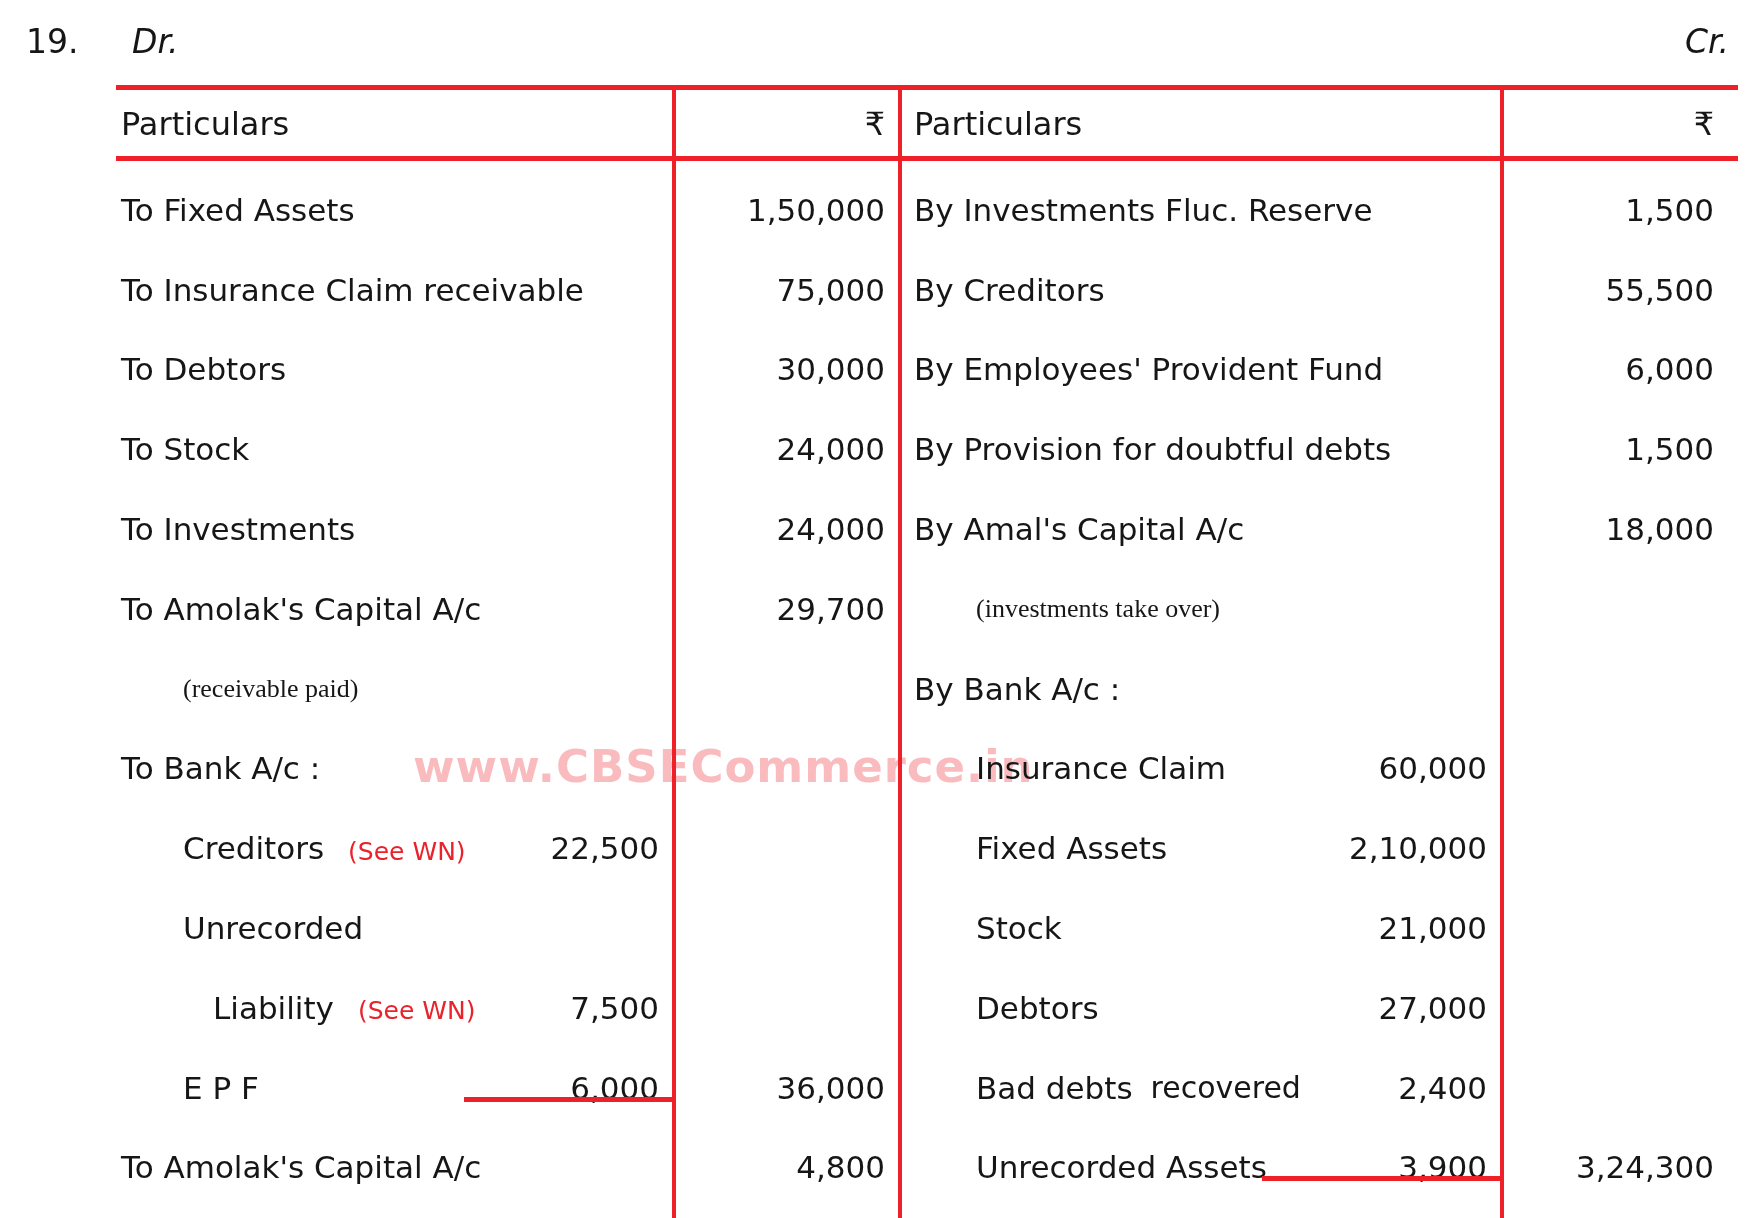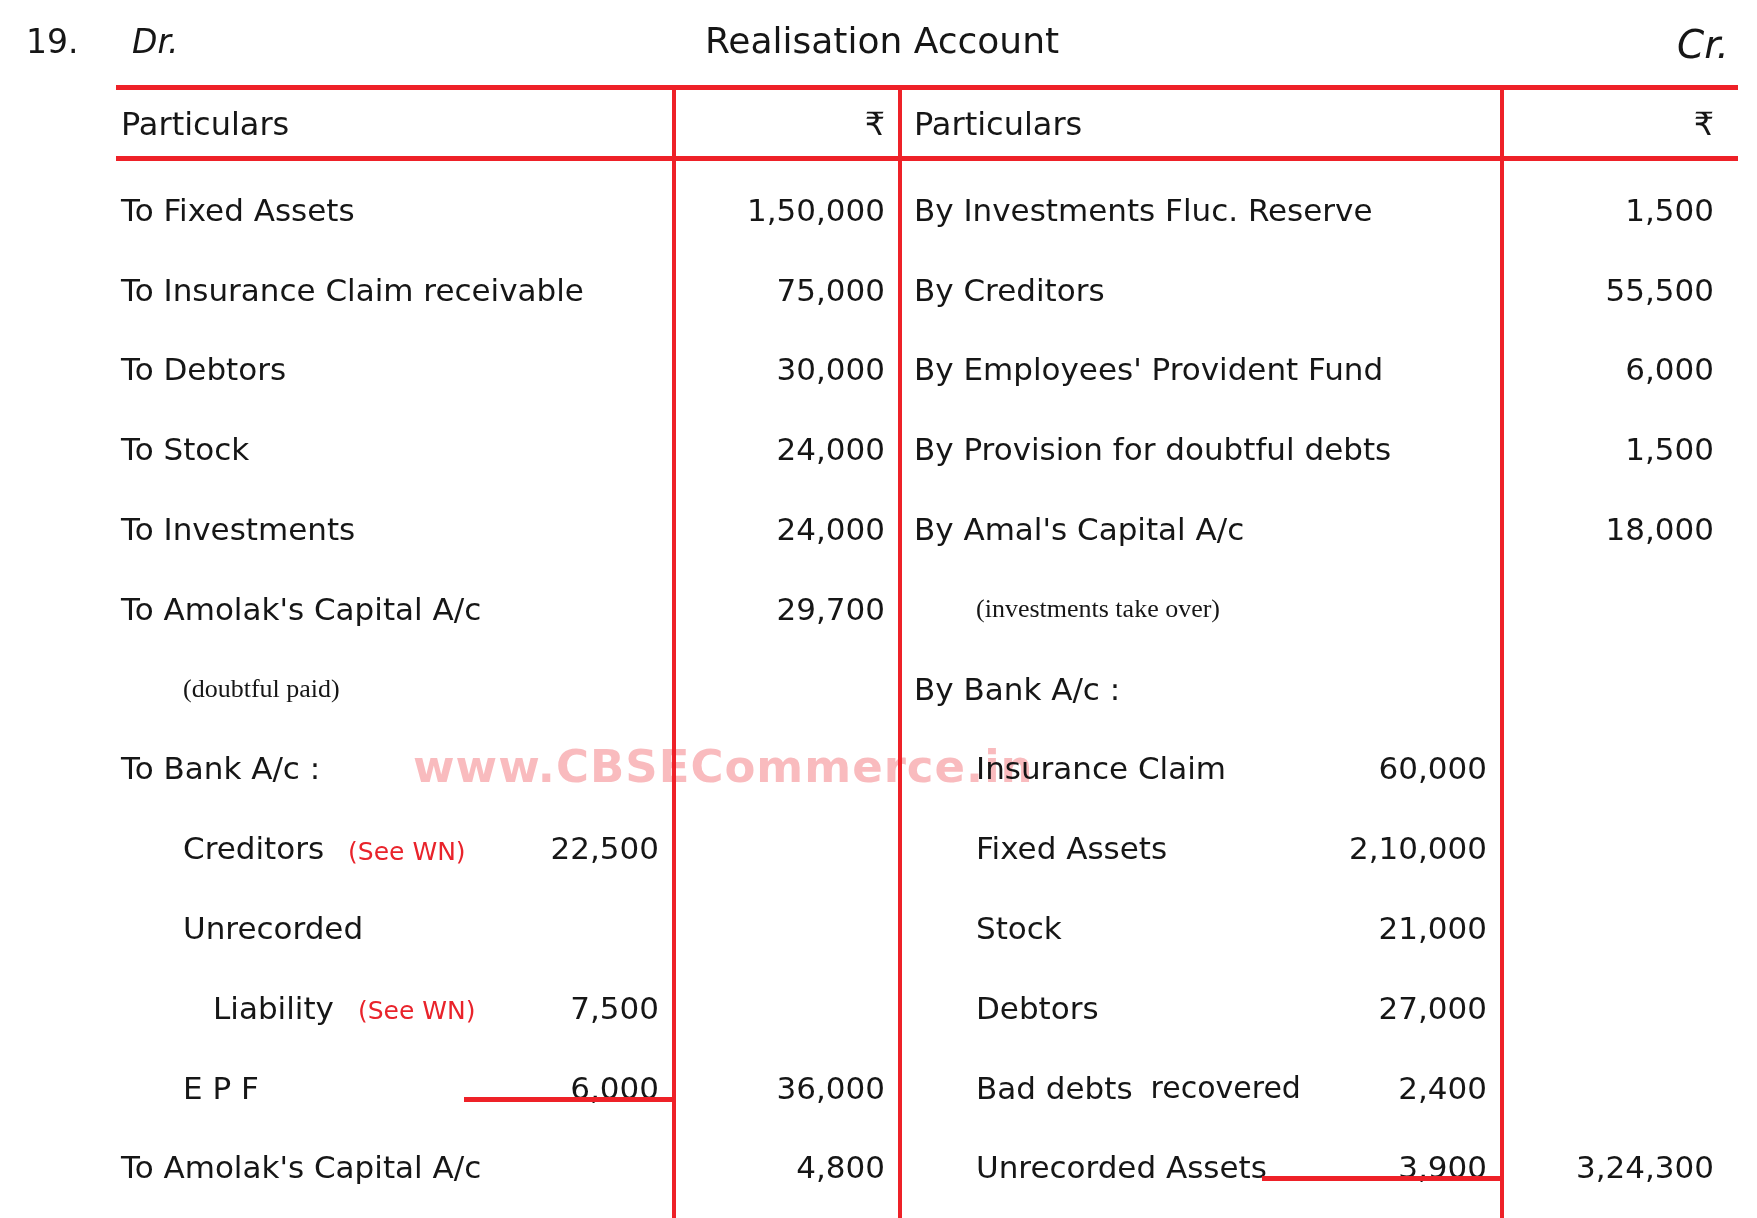--- a/index.html
+++ b/index.html
@@ -10,21 +10,21 @@
   }
   html,body{margin:0;padding:0;background:#ffffff;}
   .page{
     position:relative;width:1757px;height:1218px;background:#ffffff;
     font-family:"DejaVu Sans", sans-serif;color:var(--ink);overflow:hidden;
   }
   
   .qnum{position:absolute;left:26px;top:22px;font-size:33px;z-index:2;}
   .dr{position:absolute;left:132px;top:22px;font-size:33px;font-style:italic;z-index:2;}
   .acct-title{position:absolute;left:882px;top:20px;transform:translateX(-50%);font-size:36px;z-index:2;white-space:nowrap;}
-  .cr{position:absolute;left:1729px;top:22px;transform:translateX(-100%);font-size:39px;font-style:italic;z-index:2;}
+  .cr{position:absolute;left:1729px;top:22px;transform:translateX(-100%);font-size:33px;font-style:italic;z-index:2;}
   
   .hrule{position:absolute;left:116px;width:1622px;height:5px;background:var(--rule-red);z-index:3;}
   .hrule.top{top:85px;}
   .hrule.head{top:156px;}
   .vrule{position:absolute;top:86px;width:4px;height:1132px;background:var(--rule-red);z-index:3;}
   .vrule.v1{left:672px;}
   .vrule.v2{left:898px;}
   .vrule.v3{left:1500px;}
   
   .grid6{
@@ -56,21 +56,20 @@
     font-size:45px;font-weight:bold;letter-spacing:1px;color:var(--wm-pink);white-space:nowrap;
   }
 </style>
 </head>
 <body>
 
 <div class="page">
 
   <span class="qnum">19.</span>
   <span class="dr">Dr.</span>
-  <span class="acct-title">Realisation Account</span>
   <span class="cr">Cr.</span>
 
   <div class="watermark">www.CBSECommerce.in</div>
 
   <div class="hrule top"></div>
   <div class="hrule head"></div>
   <div class="vrule v1"></div>
   <div class="vrule v2"></div>
   <div class="vrule v3"></div>
 
@@ -169,21 +168,21 @@
     <div class="cell rp">
       <span class="txt ind1 small-txt">(investments take over)</span>
 
     </div>
     <div class="cell amtcol subcell"></div>
     <div class="cell amtcol far"></div>
   </div>
 
   <div class="row">
     <div class="cell lp">
-      <span class="txt ind1 small-txt">(doubtful paid)</span>
+      <span class="txt ind1 small-txt">(receivable paid)</span>
 
     </div>
     <div class="cell amtcol subcell"></div>
     <div class="cell amtcol"></div>
     <div class="cell rp">
       <span class="txt">By Bank A/c :</span>
 
     </div>
     <div class="cell amtcol subcell"></div>
     <div class="cell amtcol far"></div>

